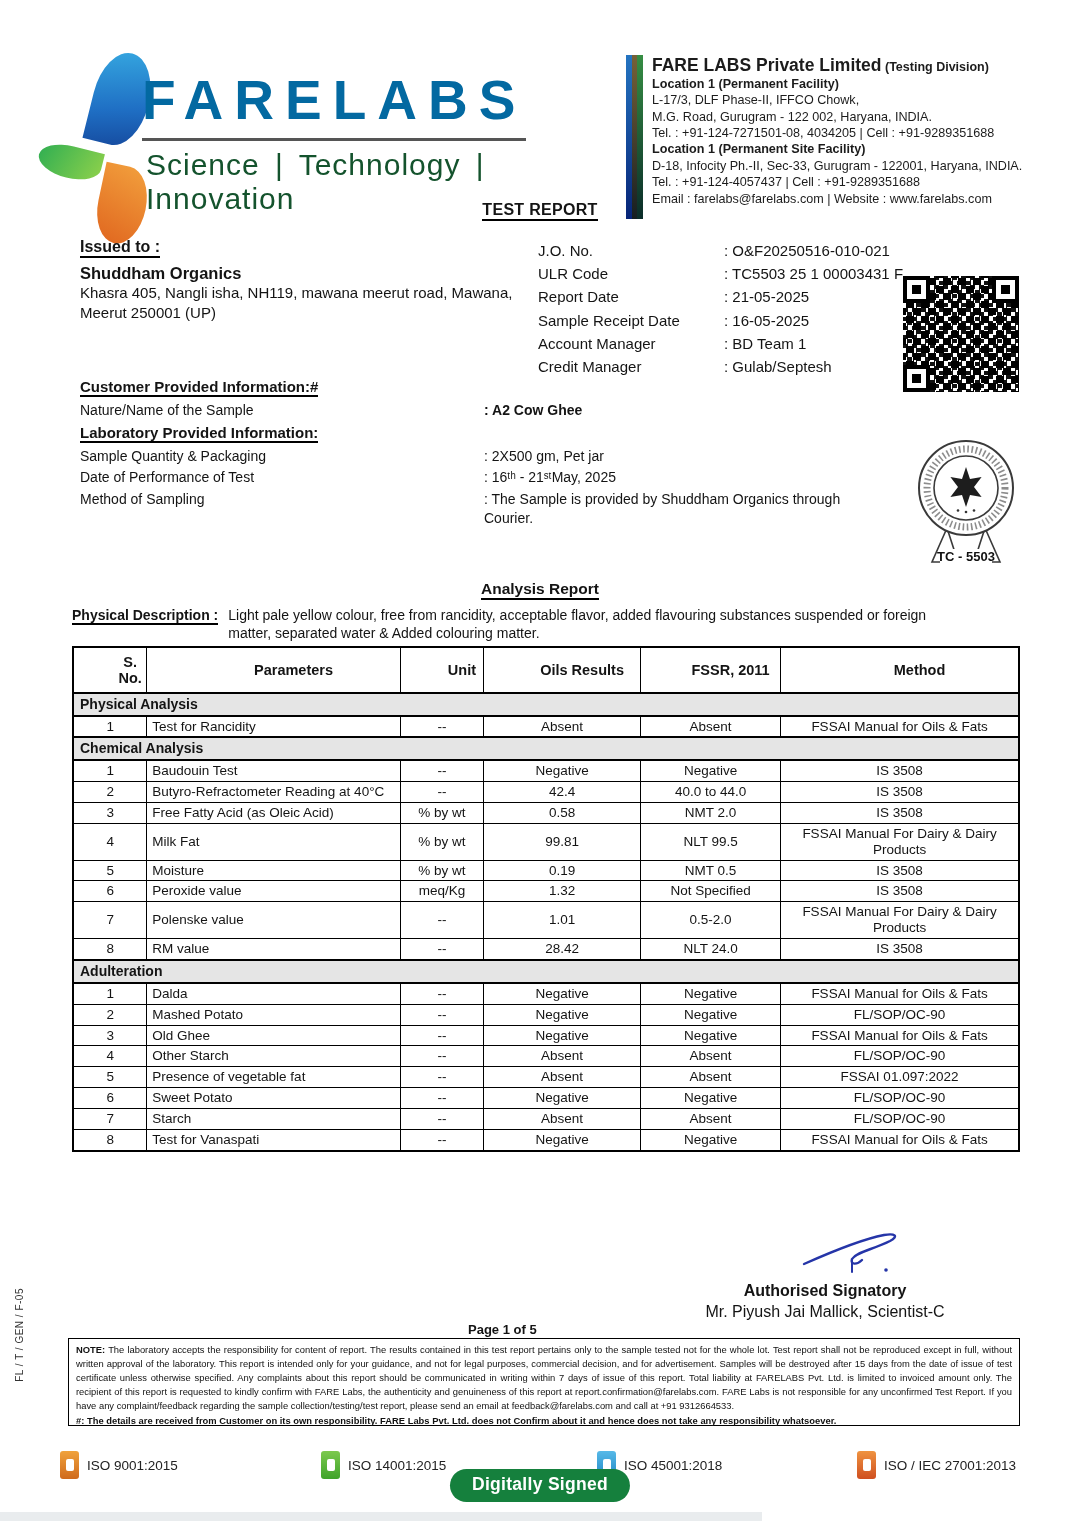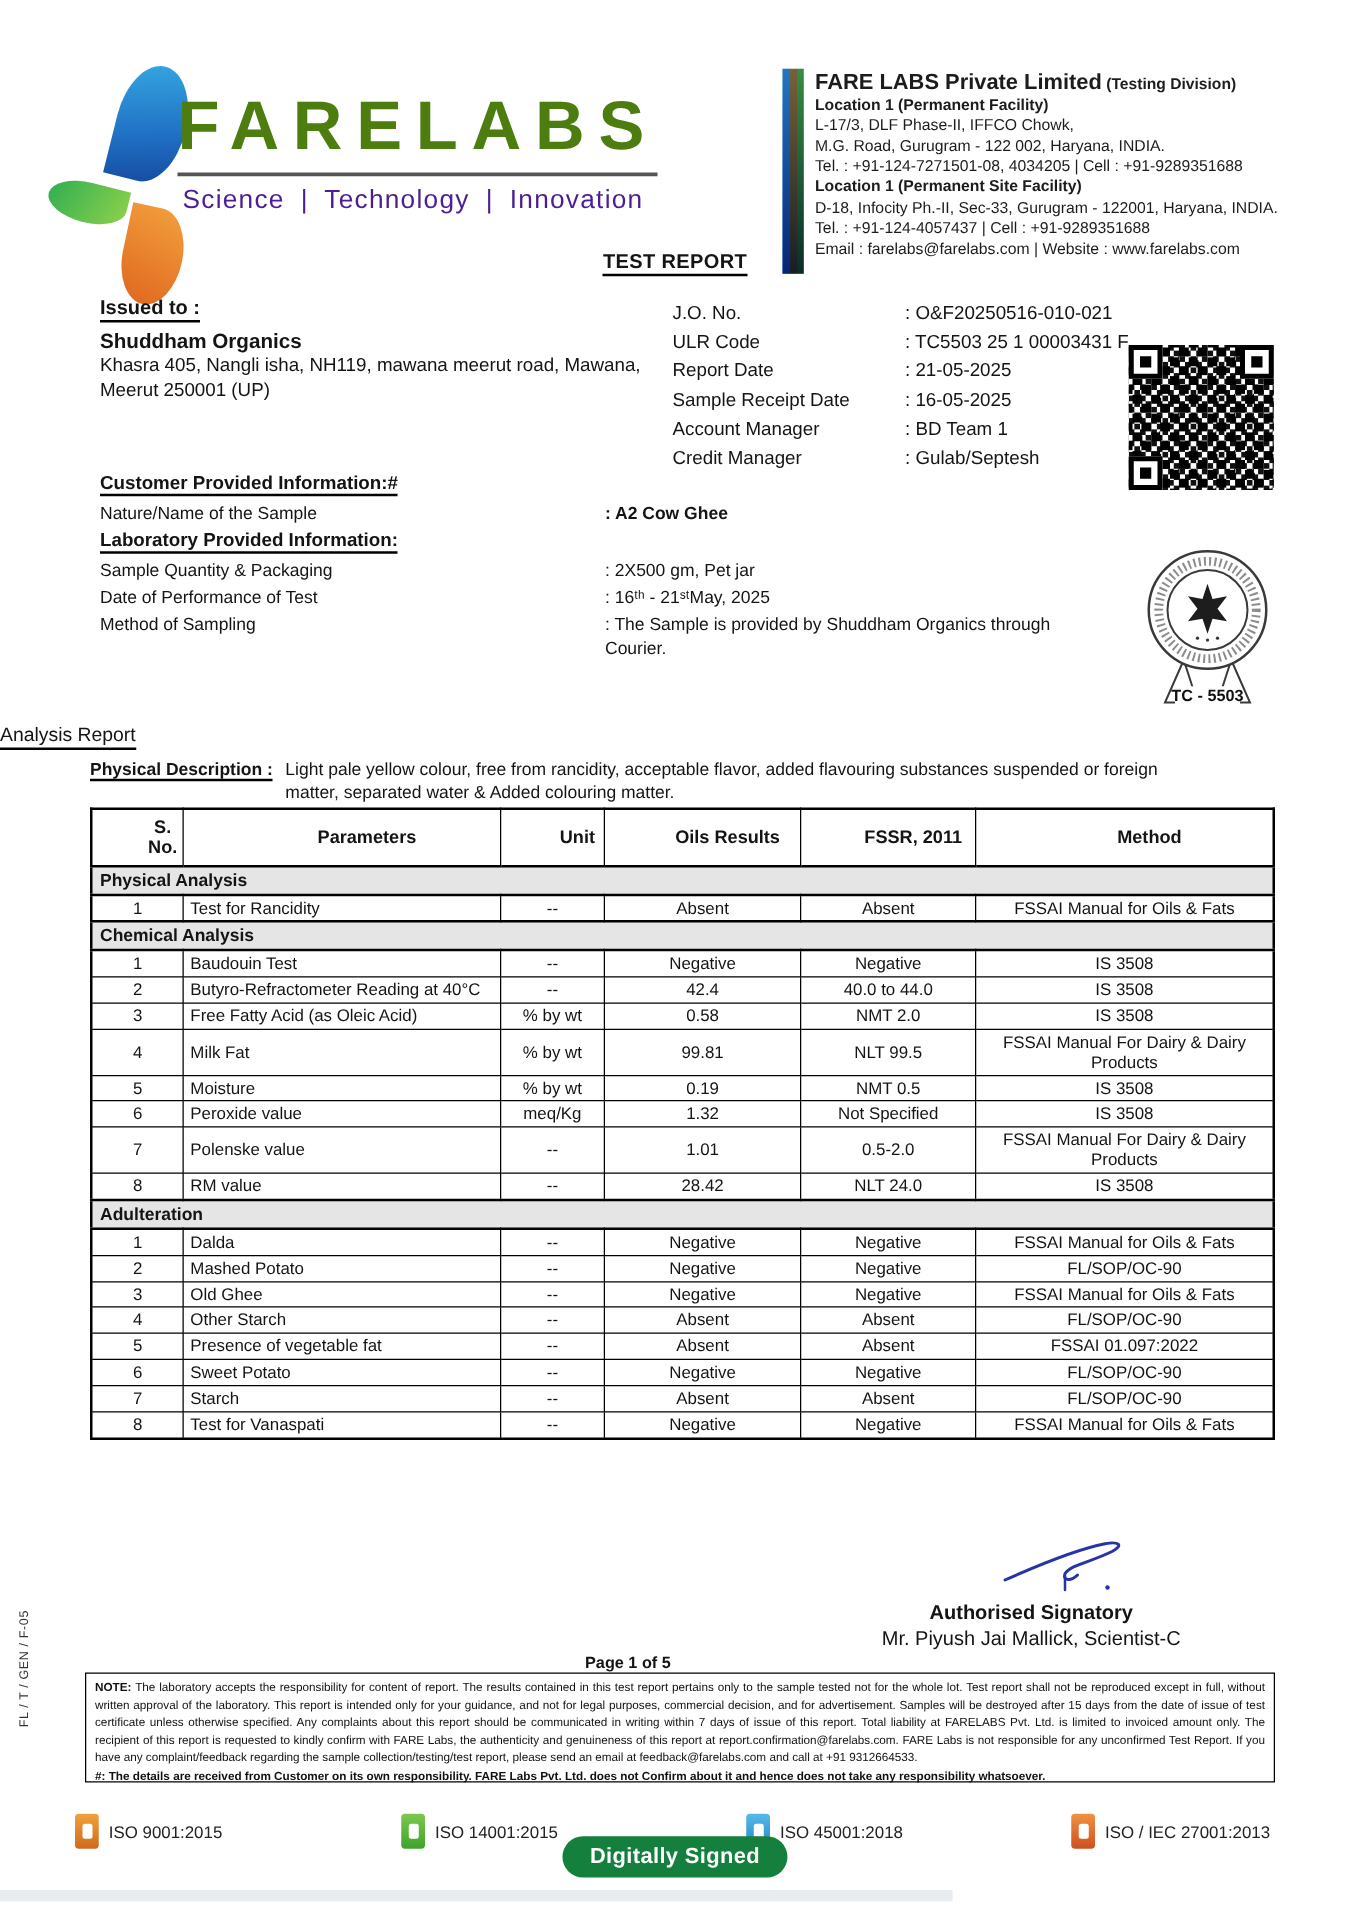--- a/index.html
+++ b/index.html
@@ -7,22 +7,22 @@
   body { font-family:"Liberation Sans","DejaVu Sans",sans-serif; color:#141414; }
   .page { position:relative; width:1080px; height:1527px; background:#fff; overflow:hidden; margin:0 auto; }
 
   
   .logo { position:absolute; left:38px; top:50px; width:540px; height:145px; }
   .logo-marks { position:absolute; left:0; top:0; width:135px; height:150px; }
   .drop { position:absolute; }
   .drop-blue { left:55px; top:2px; width:56px; height:94px; border-radius:50% 50% 50% 0; transform:rotate(14deg); background:linear-gradient(165deg,#36a9e1 0%,#1f6fc4 60%,#15489c 100%); }
   .drop-green { left:0px; top:96px; width:64px; height:32px; border-radius:50% 0 50% 50%; transform:rotate(14deg); background:linear-gradient(110deg,#2fae52,#8ed14b); }
   .drop-orange { left:60px; top:116px; width:48px; height:78px; border-radius:0 50% 50% 50%; transform:rotate(12deg); background:linear-gradient(200deg,#f2a03d,#e0661f); }
-  .logo-word { position:absolute; left:104px; top:18px; font-size:55px; font-weight:700; letter-spacing:11px; color:#4d7c0f; border-bottom:3px solid #555; padding-bottom:6px; }
-  .logo-tag { position:absolute; left:108px; top:98px; font-size:21px; color:#4c1d95; letter-spacing:1px; word-spacing:6px; }
+  .logo-word { position:absolute; left:104px; top:18px; font-size:55px; font-weight:700; letter-spacing:11px; color:#0369a1; border-bottom:3px solid #555; padding-bottom:6px; }
+  .logo-tag { position:absolute; left:108px; top:98px; font-size:30px; color:#14532d; letter-spacing:1px; word-spacing:6px; }
 
   
   .company { position:absolute; left:626px; top:55px; width:402px; height:164px; display:flex; }
   .stripes { width:17px; margin-right:9px; background:linear-gradient(90deg,#3a92d4 0 34%,#c07a3d 34% 67%,#57b24a 67% 100%), linear-gradient(#9ecbe8,#1d3f8f); background-blend-mode:multiply; }
   .company-text { font-size:12.6px; line-height:1.3; color:#1c1c1c; }
   .company-name { font-size:17.5px; font-weight:700; line-height:1.2; }
   .company-name .division { font-size:12.5px; }
   .company-text .b { font-weight:700; }
 
   
@@ -54,21 +54,21 @@
   .info-row { display:flex; line-height:19.5px; margin-bottom:2px; }
   .info-label { width:404px; flex:none; }
   .info-value { width:385px; }
   .info-value::before { content:": "; }
   .bold { font-weight:700; }
 
   
   .seal { position:absolute; left:914px; top:436px; width:104px; height:132px; }
 
   
-  .analysis-h { position:absolute; left:0; top:580px; width:1080px; font-size:15.5px; font-weight:400; }
+  .analysis-h { position:absolute; left:0; top:580px; width:1080px; text-align:center; font-size:15.5px; font-weight:700; }
   .analysis-h span { border-bottom:2px solid #000; padding-bottom:1px; }
   .phys { position:absolute; left:72px; top:607px; width:950px; display:flex; font-size:14px; }
   .phys-label { font-weight:700; border-bottom:2px solid #000; align-self:flex-start; white-space:nowrap; }
   .phys-text { margin-left:10px; width:700px; line-height:1.25; }
 
   
   .rpt { position:absolute; left:72px; top:646px; width:948px; border-collapse:collapse; font-size:13.5px; }
   .rpt, .rpt th, .rpt td { border:1px solid #000; }
   .rpt { border:2px solid #000; }
   .rpt th { font-size:14.5px; font-weight:700; height:46px; border-bottom:2px solid #000;padding-left:40px; }

